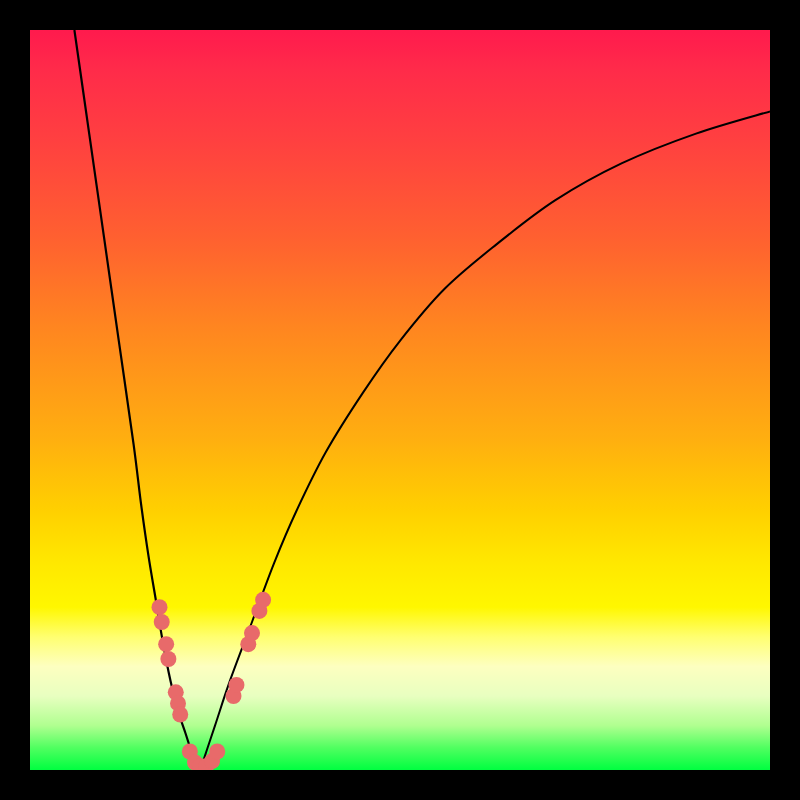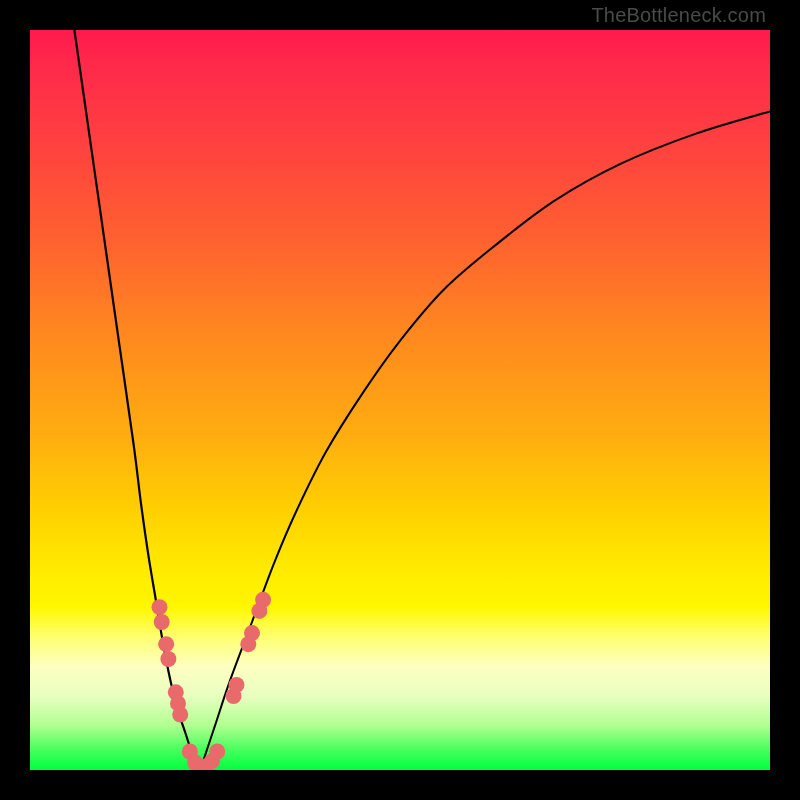--- a/index.html
+++ b/index.html
@@ -62,21 +62,20 @@
   }
   svg.curves {
     position: absolute;
     inset: 0;
   }
 </style>
 </head>
 <body>
 
 <div class="frame">
-  <div class="watermark">TheBottleneck.com</div>
 
   <div class="plot-area">
     <div class="gradient-bg">
       <div class="gradient-main"></div>
     </div>
 
     <svg class="curves" viewBox="0 0 740 740" preserveAspectRatio="none">
       <g>
         <path fill="none" stroke="#000" stroke-width="2.2" d="M 44.40 0.00 C 46.87 17.27, 54.27 69.07, 59.20 103.60 C 64.13 138.13, 69.07 172.67, 74.00 207.20 C 78.93 241.73, 83.87 276.27, 88.80 310.80 C 93.73 345.33, 99.90 387.27, 103.60 414.40 C 107.30 441.53, 108.53 455.10, 111.00 473.60 C 113.47 492.10, 115.93 509.37, 118.40 525.40 C 120.87 541.43, 123.33 555.00, 125.80 569.80 C 128.27 584.60, 130.73 600.63, 133.20 614.20 C 135.67 627.77, 138.13 640.10, 140.60 651.20 C 143.07 662.30, 145.53 672.17, 148.00 680.80 C 150.47 689.43, 152.93 695.60, 155.40 703.00 C 157.87 710.40, 160.33 719.03, 162.80 725.20 C 165.27 731.37, 168.97 737.53, 170.20 740.00"></path>
         <path fill="none" stroke="#000" stroke-width="2" d="M 170.20 740.00 C 172.67 732.60, 180.07 710.40, 185.00 695.60 C 189.93 680.80, 193.63 668.47, 199.80 651.20 C 205.97 633.93, 214.60 611.73, 222.00 592.00 C 229.40 572.27, 236.80 551.30, 244.20 532.80 C 251.60 514.30, 257.77 499.50, 266.40 481.00 C 275.03 462.50, 284.90 441.53, 296.00 421.80 C 307.10 402.07, 320.67 381.10, 333.00 362.60 C 345.33 344.10, 356.43 328.07, 370.00 310.80 C 383.57 293.53, 398.37 275.03, 414.40 259.00 C 430.43 242.97, 447.70 229.40, 466.20 214.60 C 484.70 199.80, 504.43 183.77, 525.40 170.20 C 546.37 156.63, 568.57 144.30, 592.00 133.20 C 615.43 122.10, 641.33 112.23, 666.00 103.60 C 690.67 94.97, 727.67 85.10, 740.00 81.40"></path>

